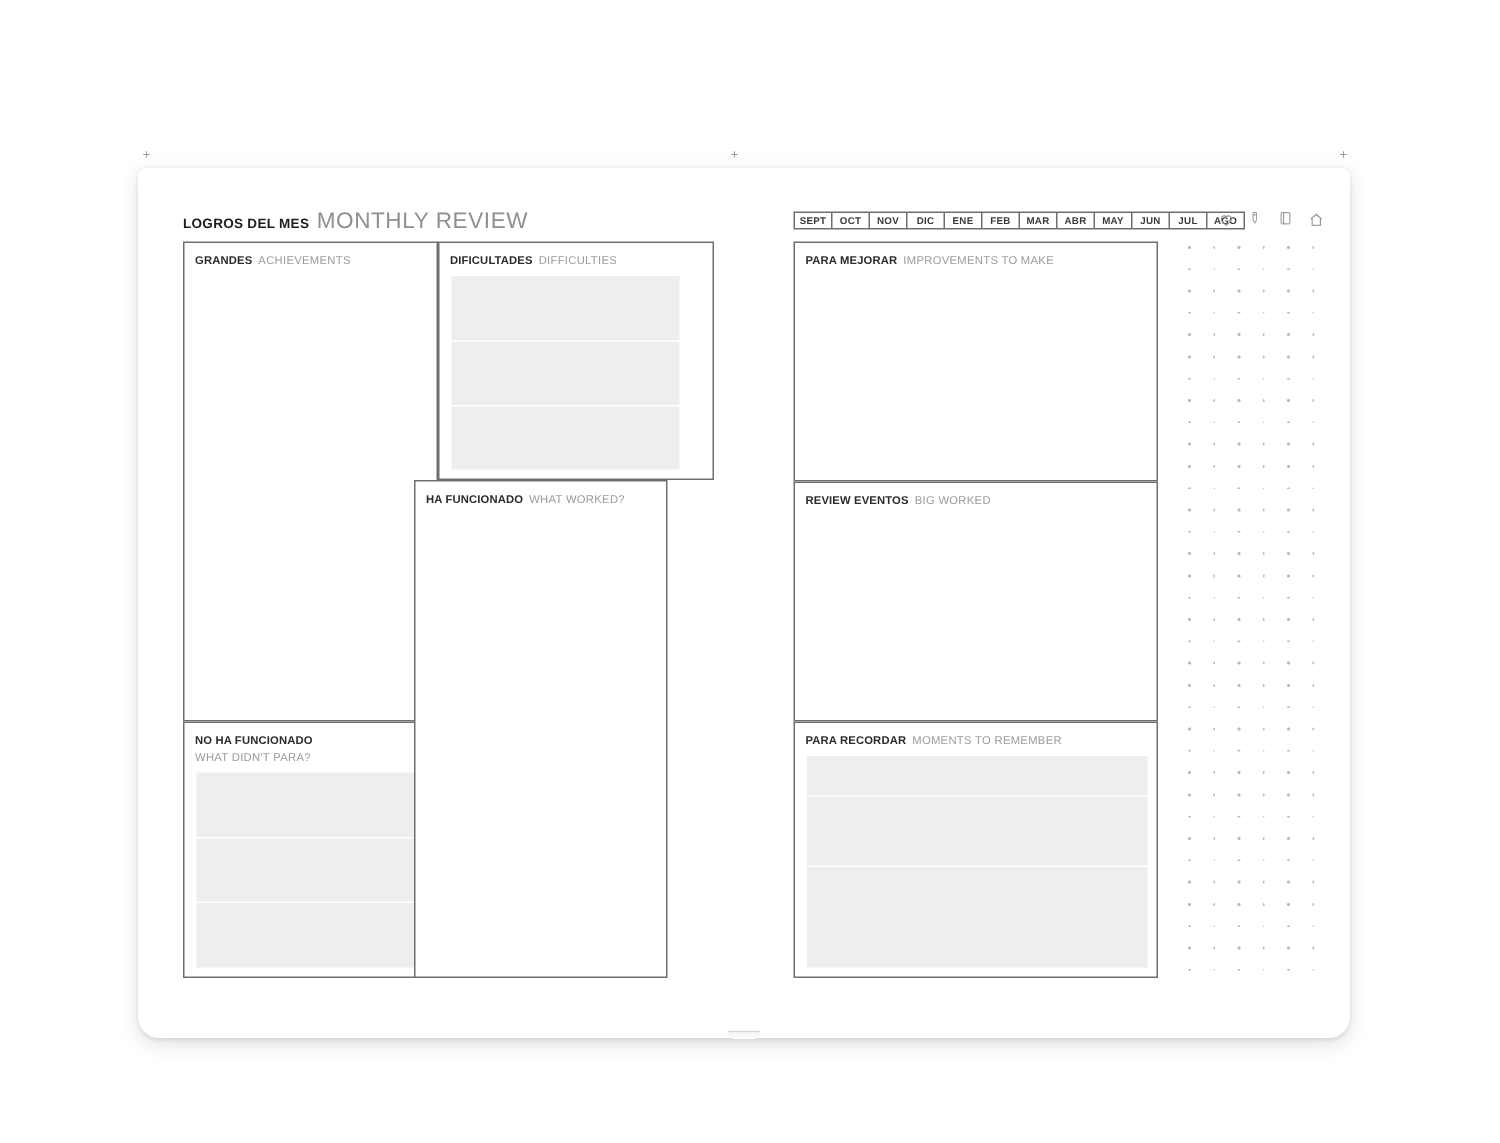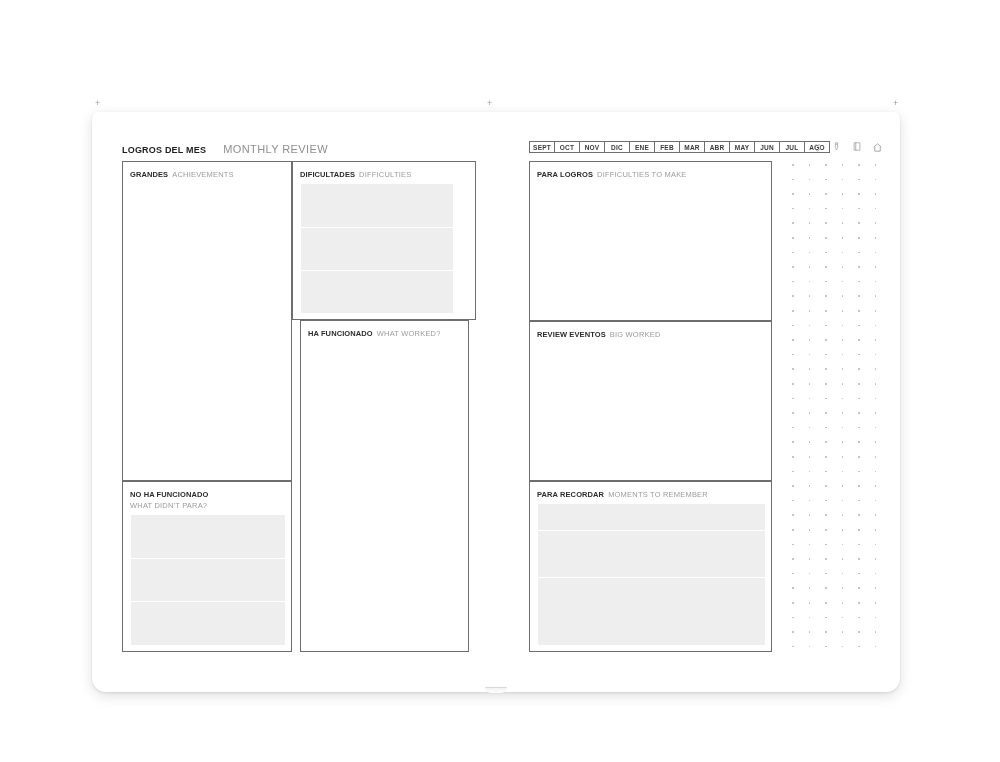--- a/index.html
+++ b/index.html
@@ -92,24 +92,24 @@
     top: 142px;
     line-height: 11px;
   }
   #left-page-title .t-es {
     font-size: 9px;
     font-weight: bold;
     color: #1d1d1d;
     letter-spacing: 0.2px;
   }
   #left-page-title .t-en {
-    font-size: 11px;
+    font-size: 15px;
     color: #8f8f8f;
     letter-spacing: 0.4px;
-    margin-left: 17px;
+    margin-left: 5px;
   }
 
   
   #month-tabs {
     position: absolute;
     left: 529px;
     top: 141px;
     display: flex;
     border: 1px solid #6e6e6e;
     box-sizing: border-box;
@@ -199,21 +199,21 @@
 <div class="box" style="left:292px; top:161px; width:184px; height:159px;">
   <div class="box-label">
     <span class="lab-es">DIFICULTADES</span><span class="lab-en">DIFFICULTIES</span>
   </div>
   <div class="shade" style="left:8px; top:22px; width:152px; height:129px;">
     <div class="rule" style="top:43px;"></div>
     <div class="rule" style="top:86px;"></div>
   </div>
 </div>
 
-<div class="box" style="left:300px; top:320px; width:169px; height:332px;">
+<div class="box" style="left:276px; top:320px; width:169px; height:332px;">
   <div class="box-label">
     <span class="lab-es">HA FUNCIONADO</span><span class="lab-en">WHAT WORKED?</span>
   </div>
 </div>
 
 <div id="month-tabs">
   <div class="month-tab">SEPT</div>
   <div class="month-tab">OCT</div>
   <div class="month-tab">NOV</div>
   <div class="month-tab">DIC</div>
@@ -248,21 +248,21 @@
   <span class="ico">
     <svg viewBox="0 0 24 24" width="11" height="11" fill="none" stroke="#8c8c8c" stroke-width="1.6">
       <path d="M4 11l8-7 8 7"></path>
         <path d="M6 10v10h12V10"></path>
     </svg>
   </span>
 </div>
 
 <div class="box" style="left:529px; top:161px; width:243px; height:160px;">
   <div class="box-label">
-    <span class="lab-es">PARA LOGROS</span><span class="lab-en">DIFFICULTIES TO MAKE</span>
+    <span class="lab-es">PARA MEJORAR</span><span class="lab-en">IMPROVEMENTS TO MAKE</span>
   </div>
 </div>
 
 <div class="box" style="left:529px; top:321px; width:243px; height:160px;">
   <div class="box-label">
     <span class="lab-es">REVIEW EVENTOS</span><span class="lab-en">BIG WORKED</span>
   </div>
 </div>
 
 <div class="box" style="left:529px; top:481px; width:243px; height:171px;">

